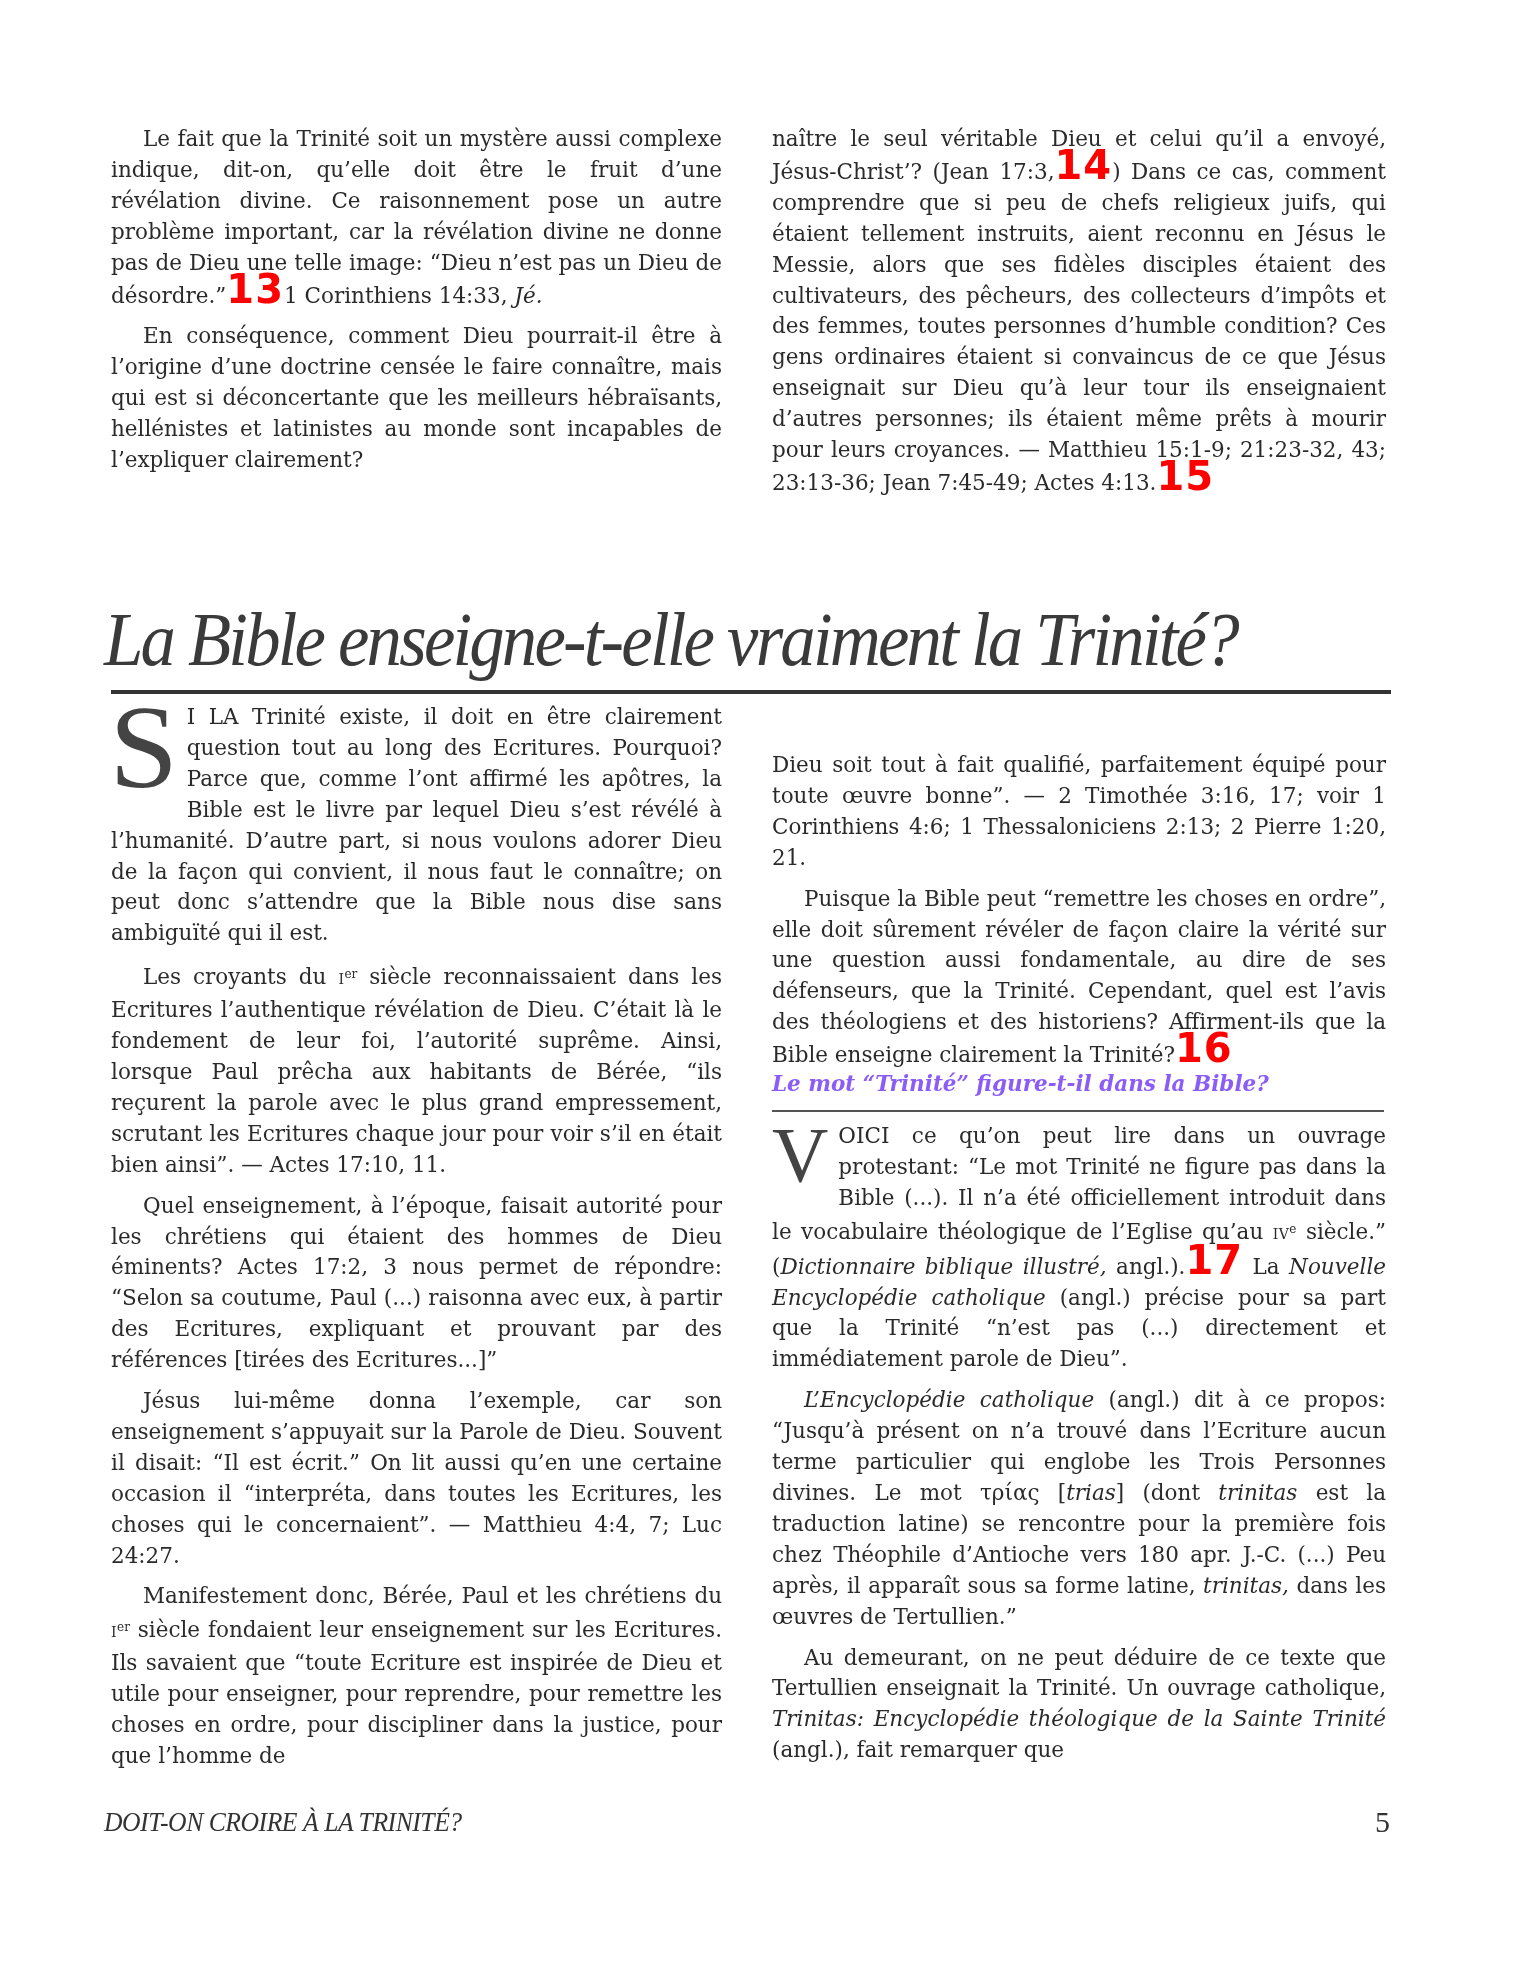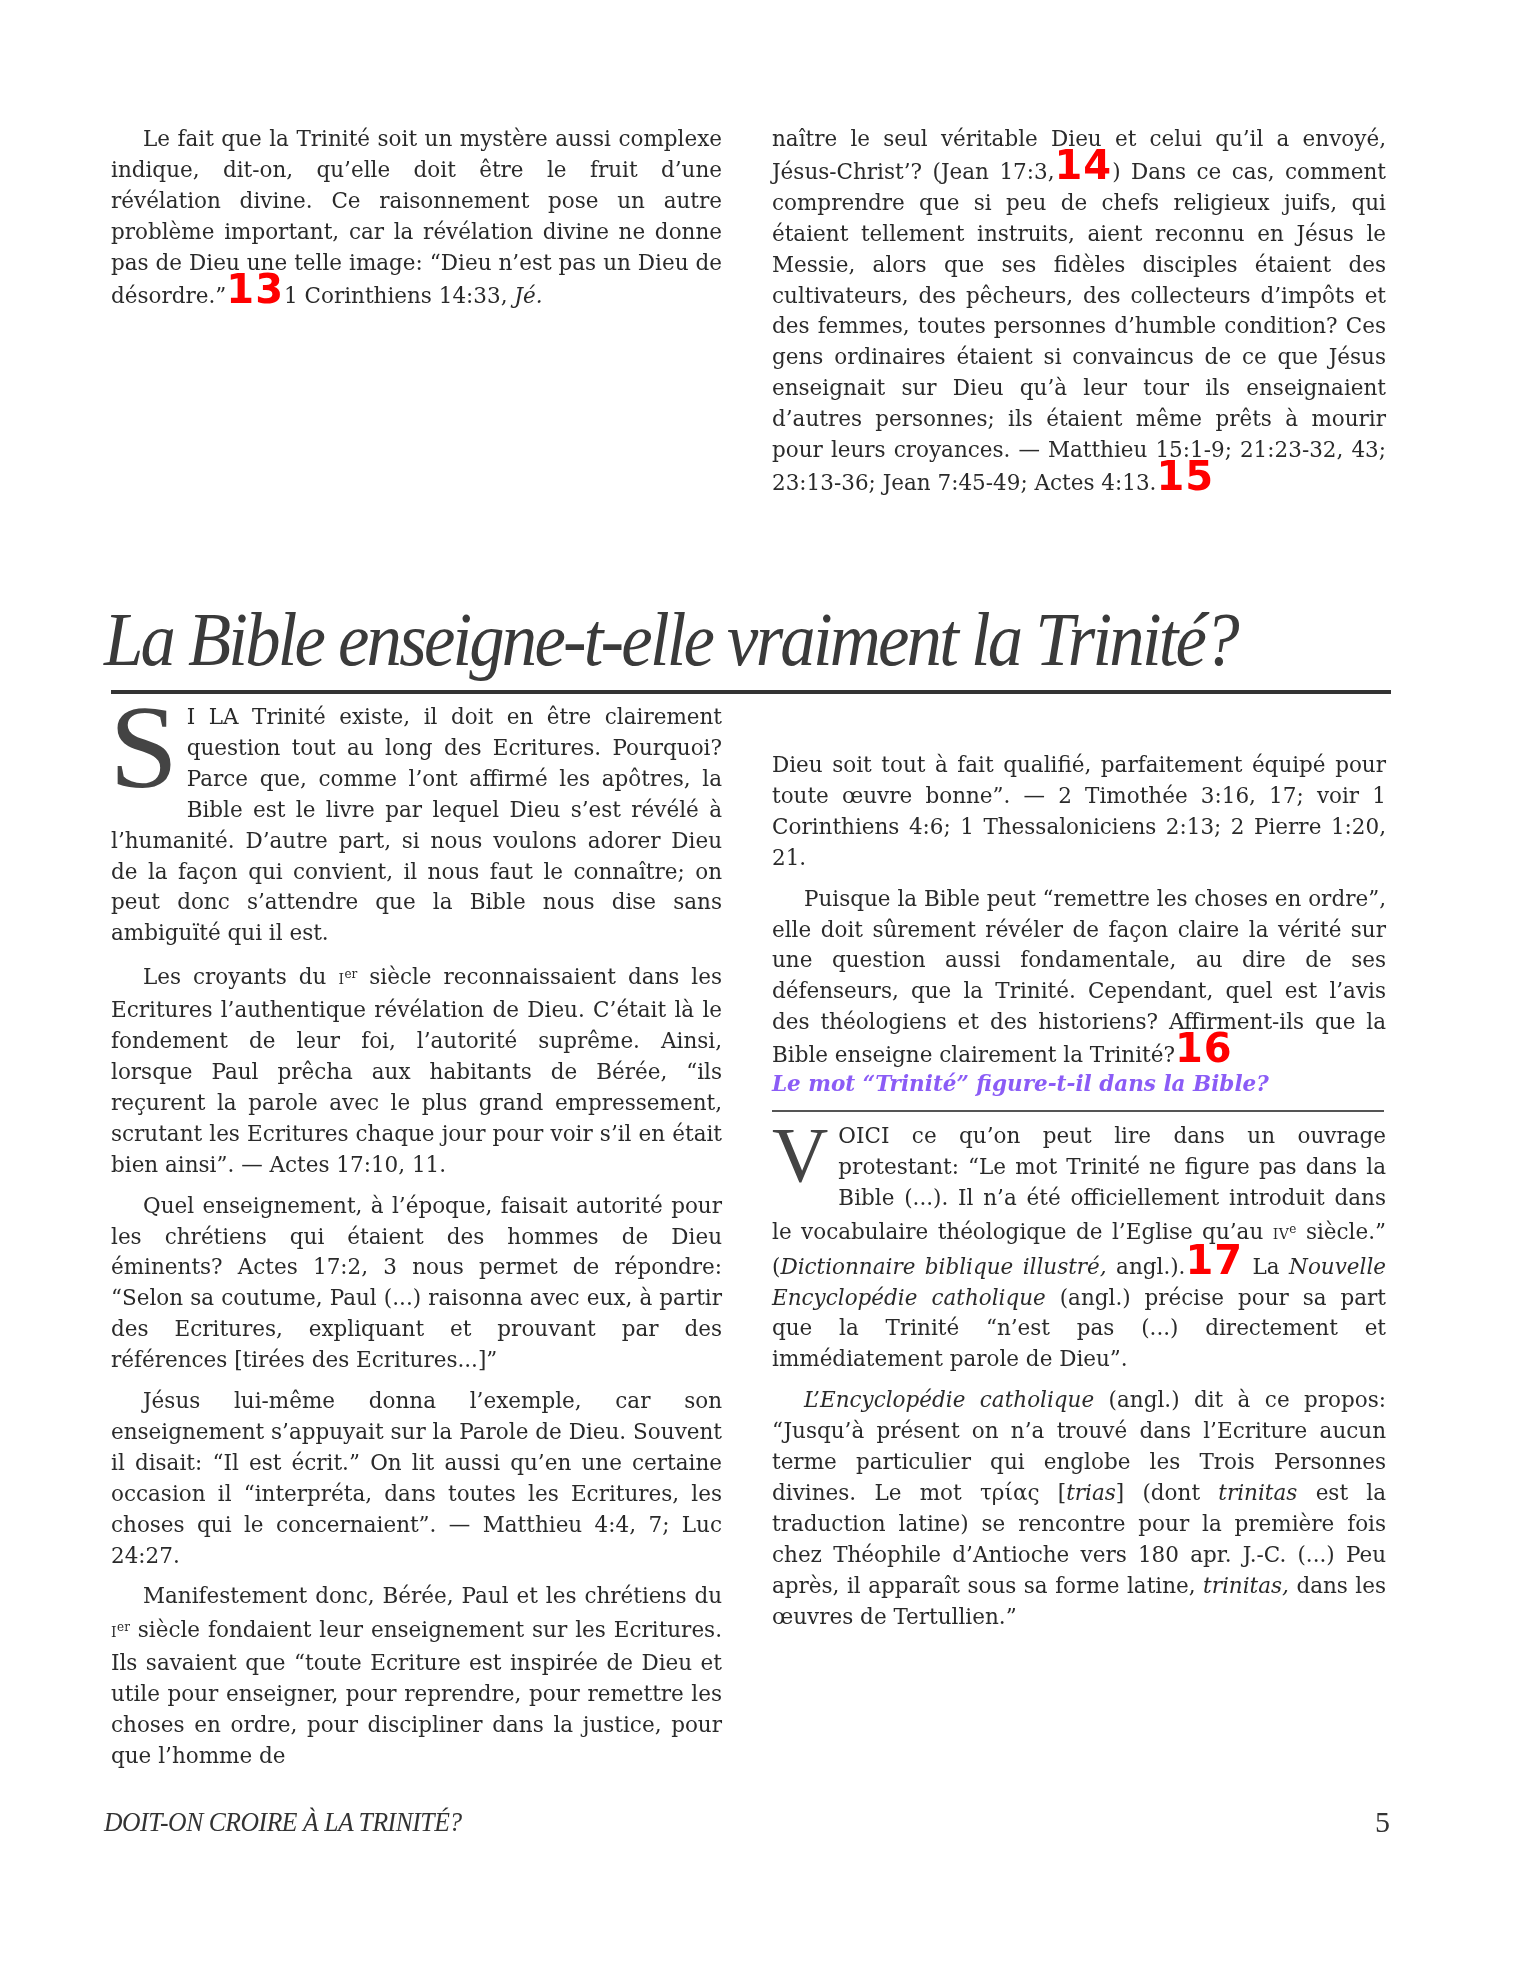--- a/index.html
+++ b/index.html
@@ -41,20 +41,21 @@
   #page-number { position: absolute; left: 1375px; top: 1805px; font-family: "Liberation Serif", serif;
                  font-size: 30px; color: #333; }
 </style>
 </head>
 <body>
 
 <div class="col" id="col-top-left">
   <p>
     <span>Le fait que la Trinité soit un mystère aussi complexe indique, dit-on, qu’elle doit être le fruit d’une révélation divine. Ce raisonnement pose un autre problème important, car la révélation divine ne donne pas de Dieu une telle image: “Dieu n’est pas un Dieu de désordre.”</span><span class="ref">13</span><span>1 Corinthiens 14:33, </span><i>Jé.</i>
   </p>
+  <p>En conséquence, comment Dieu pourrait-il être à l’origine d’une doctrine censée le faire connaître, mais qui est si déconcertante que les meilleurs hébraïsants, hellénistes et latinistes au monde sont incapables de l’expliquer clairement?</p>
 </div>
 
 <div class="col" id="col-top-right">
   <p class="noindent">
     <span>naître le seul véritable Dieu et celui qu’il a envoyé, Jésus-Christ’? (Jean 17:3,</span><span class="ref">14</span><span>) Dans ce cas, comment comprendre que si peu de chefs religieux juifs, qui étaient tellement instruits, aient reconnu en Jésus le Messie, alors que ses fidèles disciples étaient des cultivateurs, des pêcheurs, des collecteurs d’impôts et des femmes, toutes personnes d’humble condition? Ces gens ordinaires étaient si convaincus de ce que Jésus enseignait sur Dieu qu’à leur tour ils enseignaient d’autres personnes; ils étaient même prêts à mourir pour leurs croyances. — Matthieu 15:1-9; 21:23-32, 43; 23:13-36; Jean 7:45-49; Actes 4:13.</span><span class="ref">15</span>
   </p>
 </div>
 
 <div id="headline">La Bible enseigne-t-elle vraiment la Trinité?</div>
 <div id="headline-rule"></div>
@@ -83,16 +84,19 @@
 <div id="subhead">Le mot “Trinité” figure-t-il dans la Bible?</div>
 <div id="subhead-rule"></div>
 
 <div class="col" id="col-bottom-right">
   <p class="noindent">
     <span class="dropcap dropcap-v">V</span><span>OICI ce qu’on peut lire dans un ouvrage protestant: “Le mot Trinité ne figure pas dans la Bible (...). Il n’a été officiellement introduit dans le vocabulaire théologique de l’Eglise qu’au </span><span class="sc">IV</span><span class="sup">e</span><span> siècle.” (</span><i>Dictionnaire biblique illustré,</i><span> angl.).</span><span class="ref">17</span><span> La </span><i>Nouvelle Encyclopédie catholique</i><span> (angl.) précise pour sa part que la Trinité “n’est pas (...) directement et immédiatement parole de Dieu”.</span>
   </p>
   <p>
     <i>L’Encyclopédie catholique</i><span> (angl.) dit à ce propos: “Jusqu’à présent on n’a trouvé dans l’Ecriture aucun terme particulier qui englobe les Trois Personnes divines. Le mot τρίας [</span><i>trias</i><span>] (dont </span><i>trinitas</i><span> est la traduction latine) se rencontre pour la première fois chez Théophile d’Antioche vers 180 apr. J.-C. (...) Peu après, il apparaît sous sa forme latine, </span><i>trinitas,</i><span> dans les œuvres de Tertullien.”</span>
   </p>
+  <p>
+    <span>Au demeurant, on ne peut déduire de ce texte que Tertullien enseignait la Trinité. Un ouvrage catholique, </span><i>Trinitas: Encyclopédie théologique de la Sainte Trinité</i><span> (angl.), fait remarquer que</span>
+  </p>
 </div>
 
 <div id="footer-title">DOIT-ON CROIRE À LA TRINITÉ?</div>
 <div id="page-number">5</div>
 
 </body></html>

